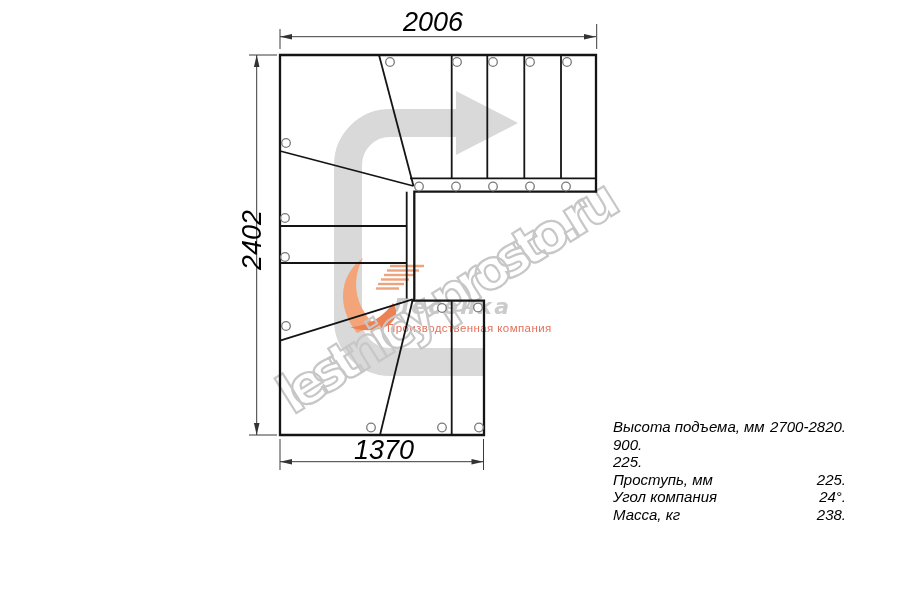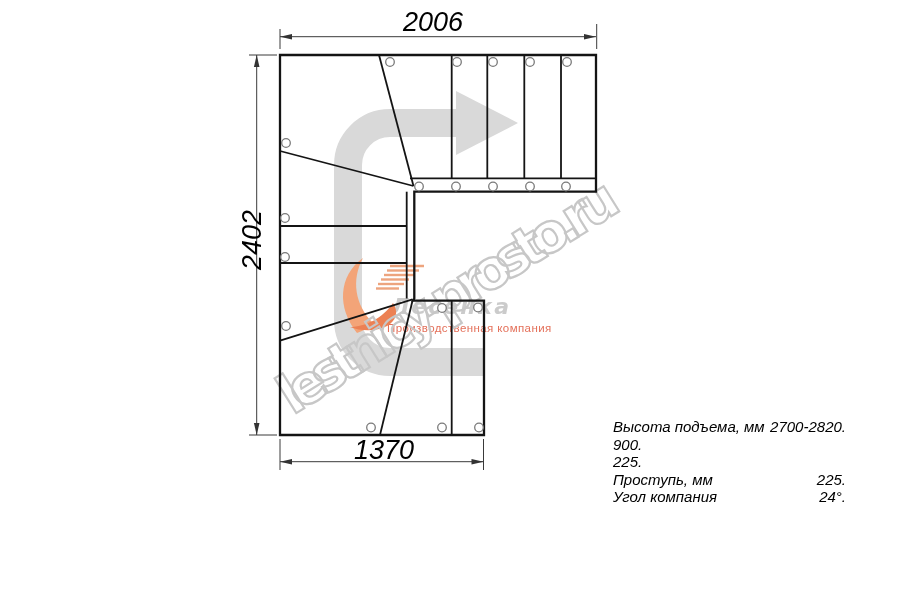--- a/index.html
+++ b/index.html
@@ -132,15 +132,19 @@
       <span class="spec-value">225.</span>
     </div>
     <div class="spec-row">
       <span class="spec-label">Проступь, мм</span>
       <span class="spec-value">225.</span>
     </div>
     <div class="spec-row">
       <span class="spec-label">Угол компания</span>
       <span class="spec-value">24°.</span>
     </div>
+    <div class="spec-row">
+      <span class="spec-label">Масса, кг</span>
+      <span class="spec-value">238.</span>
+    </div>
   </div>
 
 </div>
 
 </body></html>

